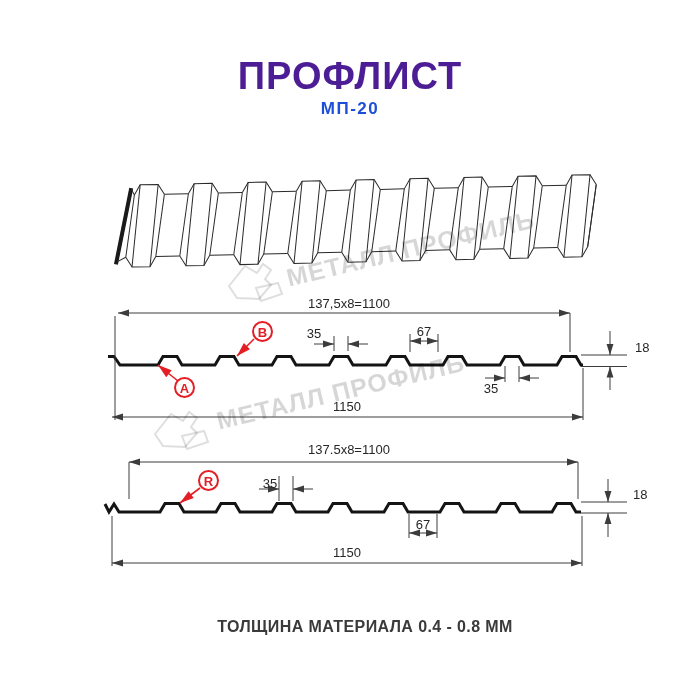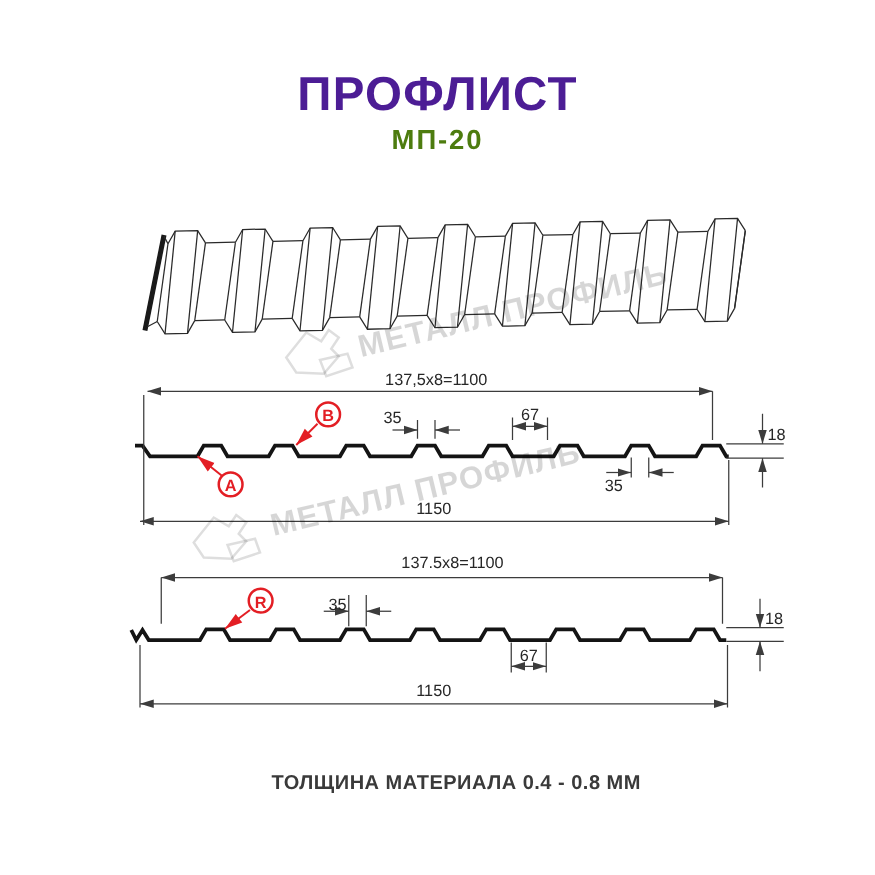--- a/index.html
+++ b/index.html
@@ -2,26 +2,26 @@
 <html><head>
 <meta charset="utf-8">
 <style>
   html,body{margin:0;padding:0;background:#fff;}
   .stage{position:relative;width:700px;height:700px;background:#fff;overflow:hidden;
          font-family:"Liberation Sans", sans-serif;}
   .layer{position:absolute;left:0;top:0;}
   .title{position:absolute;left:350px;top:55px;transform:translateX(-50%);
          font-size:38px;font-weight:700;color:#4c1d95;letter-spacing:1px;white-space:nowrap;}
   .subtitle{position:absolute;left:350px;top:99px;transform:translateX(-50%);
-         font-size:22px;font-weight:700;color:#4d7c0f;letter-spacing:1.5px;white-space:nowrap;}
+         font-size:17px;font-weight:700;color:#1d4ed8;letter-spacing:1.5px;white-space:nowrap;}
   .footer{position:absolute;left:350px;top:618px;transform:translateX(-50%);
          font-size:16px;font-weight:700;color:#3a3a3a;letter-spacing:.4px;white-space:nowrap;margin-left:15px;}
   .dim{position:absolute;font-size:13px;color:#272727;white-space:nowrap;
        transform:translateX(-50%);z-index:4;text-align:center;}
-  .dim-left{transform:none;}
+  .dim-left{transform:none;margin-left:21px;}
   .circ{position:absolute;width:21px;height:21px;border:2px solid #e31e24;border-radius:50%;
         color:#e31e24;font-size:13px;font-weight:700;text-align:center;line-height:20px;
         box-sizing:border-box;background:transparent;z-index:5;}
   .wm-text{position:absolute;font-size:25px;font-weight:700;letter-spacing:1px;
         color:rgba(0,0,0,0.16);white-space:nowrap;transform:rotate(-13.5deg);
         transform-origin:0 50%;z-index:3;}
   .wm-logo{position:absolute;z-index:3;}
 </style>
 </head>
 <body>
@@ -152,21 +152,21 @@
   <div class="subtitle">МП-20</div>
   <div class="footer">ТОЛЩИНА МАТЕРИАЛА 0.4 - 0.8 ММ</div>
 
   <div class="dim" style="left:349px;top:296px;">137,5x8=1100</div>
   <div class="dim" style="left:347px;top:399px;">1150</div>
   <div class="dim" style="left:314px;top:326px;">35</div>
   <div class="dim" style="left:424px;top:324px;">67</div>
   <div class="dim" style="left:491px;top:381px;">35</div>
   <div class="dim dim-left" style="left:614px;top:340px;">18</div>
 
-  <div class="dim" style="left:349px;top:442px;margin-left:13px;">137.5x8=1100</div>
+  <div class="dim" style="left:349px;top:442px;">137.5x8=1100</div>
   <div class="dim" style="left:347px;top:545px;">1150</div>
   <div class="dim" style="left:270px;top:476px;">35</div>
   <div class="dim" style="left:423px;top:517px;">67</div>
   <div class="dim dim-left" style="left:612px;top:487px;">18</div>
 
   <div class="circ" style="left:174px;top:377px;">А</div>
   <div class="circ" style="left:252px;top:321px;">В</div>
   <div class="circ" style="left:198px;top:470px;">R</div>
 
 </div>

